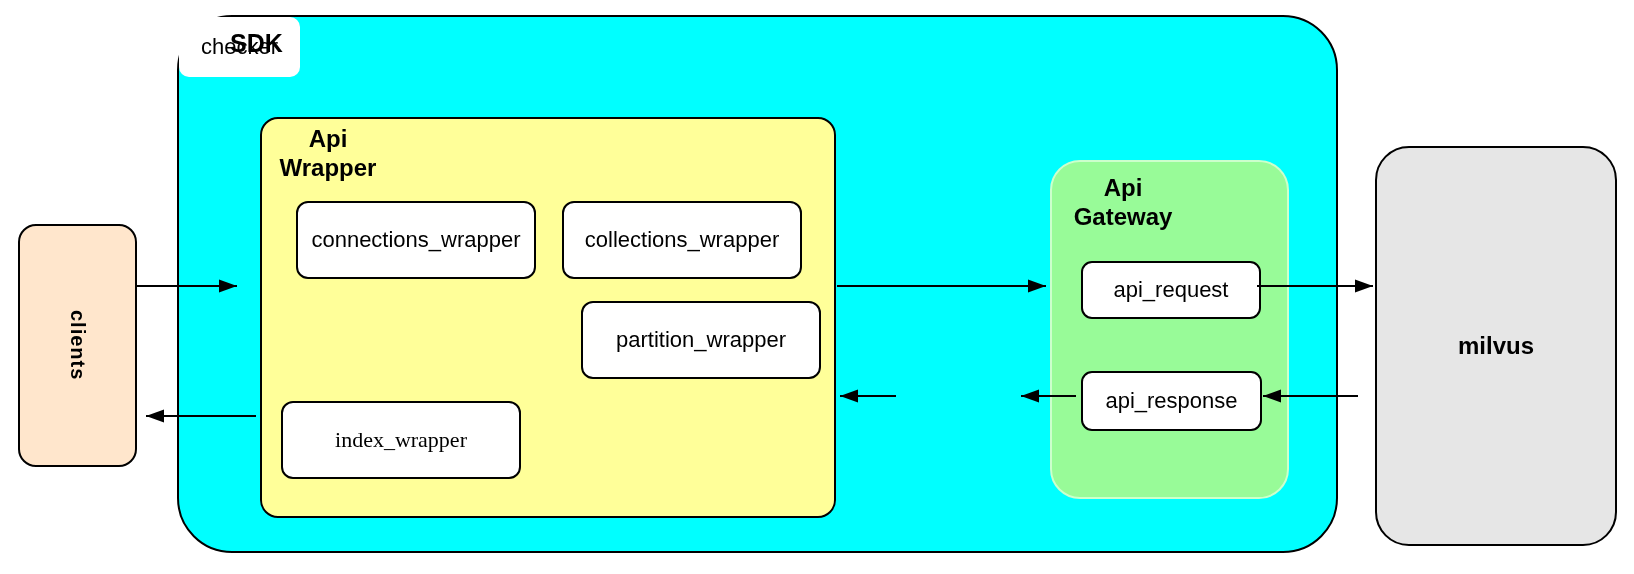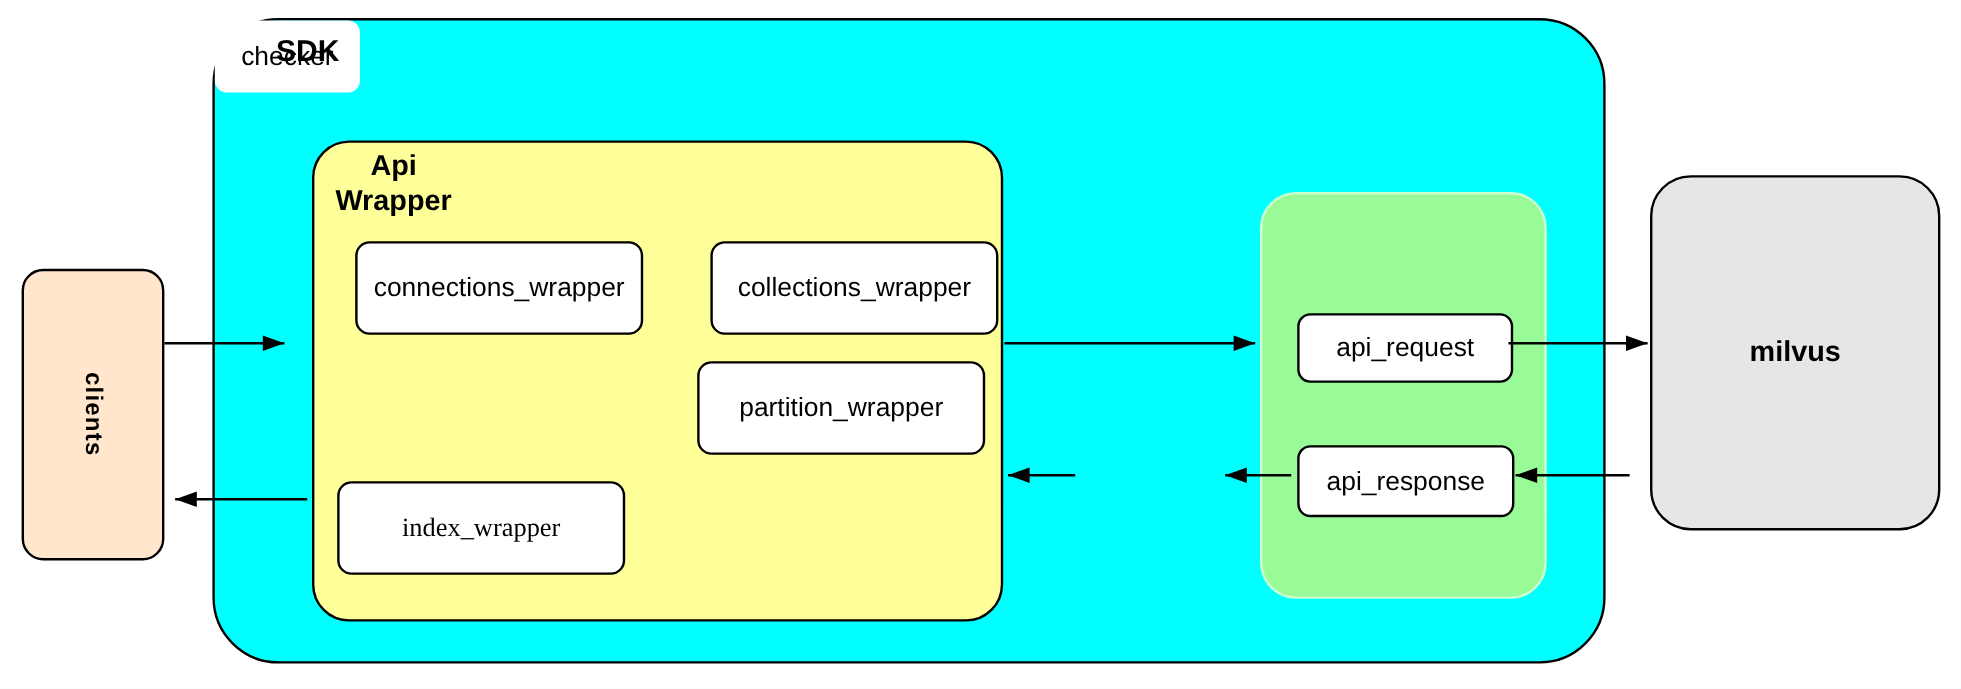--- a/index.html
+++ b/index.html
@@ -14,46 +14,46 @@
 
   .node{position:absolute; border:2px solid var(--border);}
 
   .clients{left:18px; top:224px; width:119px; height:243px; background:var(--clients-fill);
     border-radius:18px; display:flex; align-items:center; justify-content:center;}
   .clients .vlabel{writing-mode:vertical-rl; font-weight:bold; font-size:20px; letter-spacing:1px;}
 
   .sdk{left:177px; top:15px; width:1161px; height:538px; background:var(--sdk-fill); border-radius:55px;}
   .sdk-label{position:absolute; left:51px; top:12px; font-weight:bold; font-size:25px;}
 
-  .api-wrapper{left:81px; top:100px; width:576px; height:401px; background:var(--api-wrapper-fill); border-radius:31px;}
+  .api-wrapper{left:81px; top:100px; width:576px; height:401px; background:var(--api-wrapper-fill); border-radius:18px;}
   .api-wrapper-label{position:absolute; left:10px; top:6px; width:112px; text-align:center;
     font-weight:bold; font-size:24px; line-height:1.2;}
 
   .module{position:absolute; width:240px; height:78px; background:var(--node-fill); border:2px solid var(--border);
     border-radius:12px; display:flex; align-items:center; justify-content:center; font-size:22px; white-space:nowrap;}
   .m1{left:19px;  top:82px;margin-left:15px;}
-  .m2{left:330px; top:82px;}
+  .m2{left:300px; top:82px;}
   .m3{left:19px;  top:182px;}
   .m4{left:319px; top:182px;}
   .m5{left:19px;  top:282px;font-family:Liberation Serif, serif;}
   .m6{left:319px; top:282px;}
 
   .checker{left:720px; top:352px; width:121px; height:60px; background:var(--node-fill); border-radius:10px;
     display:flex; align-items:center; justify-content:center; font-size:22px;}
 
   .api-gateway{left:871px; top:143px; width:239px; height:339px; background:var(--api-gateway-fill);
     border:2px solid var(--api-gateway-border); border-radius:30px;}
   .api-gateway-label{position:absolute; left:12px; top:12px; width:118px; text-align:center;
     font-weight:bold; font-size:24px; line-height:1.2;}
   .gw-box{position:absolute; background:var(--node-fill); border:2px solid var(--border); border-radius:11px;
     display:flex; align-items:center; justify-content:center; font-size:22px; white-space:nowrap;}
   .api-request{left:29px; top:99px; width:180px; height:58px;}
   .api-response{left:29px; top:209px; width:181px; height:60px;}
 
-  .milvus{left:1375px; top:146px; width:242px; height:296px; background:var(--milvus-fill); border-radius:34px;
+  .milvus{left:1375px; top:146px; width:242px; height:400px; background:var(--milvus-fill); border-radius:34px;
     display:flex; align-items:center; justify-content:center; font-weight:bold; font-size:24px;}
 
   svg.arrows{position:absolute; left:0; top:0; width:1634px; height:574px; pointer-events:none;}
   svg.arrows line{stroke:var(--border); stroke-width:2;}
 </style>
 </head>
 <body>
 
 <div class="stage">
 
@@ -68,20 +68,21 @@
       <div class="api-wrapper-label">Api Wrapper</div>
       <div class="module m1">connections_wrapper</div>
       <div class="module m2">collections_wrapper</div>
       <div class="module m4">partition_wrapper</div>
       <div class="module m5">index_wrapper</div>
     </div>
 
     <div class="checker">checker</div>
 
     <div class="node api-gateway">
+      <div class="api-gateway-label">Api Gateway</div>
       <div class="gw-box api-response">api_response</div>
       <div class="gw-box api-request">api_request</div>
     </div>
   </div>
 
   <div class="node milvus">milvus</div>
 
   <svg class="arrows" viewBox="0 0 1634 574">
     <defs>
       <marker id="ah" viewBox="0 0 20 16" refX="19" refY="8" markerWidth="20" markerHeight="16" orient="auto" markerUnits="userSpaceOnUse">

